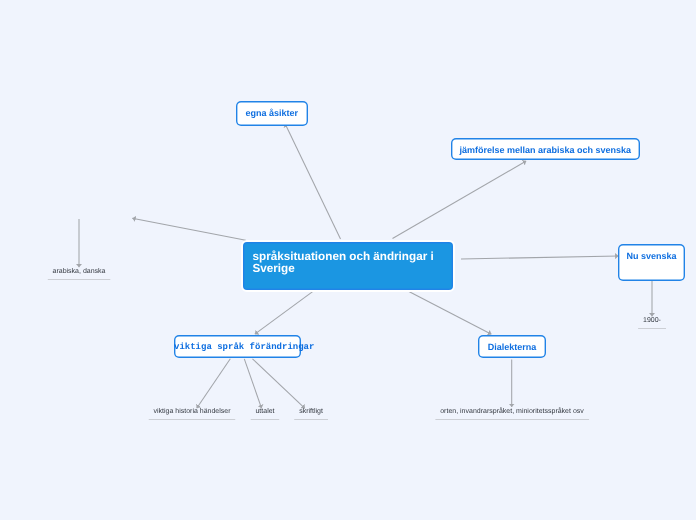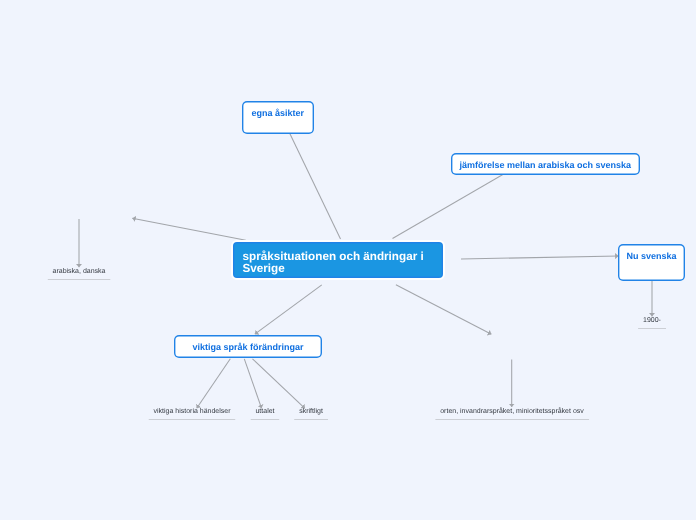--- a/index.html
+++ b/index.html
@@ -42,41 +42,44 @@
       <line x1="395.9" y1="284.8" x2="491.4" y2="334.2"></line>
       <line x1="79" y1="219" x2="79" y2="267.3"></line>
       <line x1="652" y1="268" x2="652" y2="316.4"></line>
       <line x1="230.3" y1="358.8" x2="196.7" y2="408.2"></line>
       <line x1="244.3" y1="358.8" x2="261.6" y2="408.3"></line>
       <line x1="252.5" y1="358.8" x2="304.9" y2="408.3"></line>
       <line x1="511.7" y1="359.4" x2="511.7" y2="407"></line>
     </g>
   </svg>
 
-  <div class="node root" style="left:231px;top:240px;width:214px;height:40px;">
+  <div class="node root" style="left:241px;top:240px;width:214px;height:52px;">
     <span>språksituationen och ändringar i Sverige</span>
   </div>
 
-  <div class="node" style="left:242px;top:100.8px;width:71.7px;height:33px;">
+  <div class="node" style="left:236px;top:100.8px;width:71.7px;height:25px;">
     <span>egna åsikter</span>
   </div>
 
-  <div class="node" style="left:450.7px;top:137.8px;width:188.5px;height:22.4px;margin-top:15px;">
+  <div class="node" style="left:450.7px;top:137.8px;width:188.5px;height:22.4px;">
     <span>jämförelse mellan arabiska och svenska</span>
   </div>
 
 
   <div class="node" style="left:618.1px;top:243.7px;width:67.1px;height:37px;">
     <span>Nu svenska</span>
   </div>
 
-  <div class="node" style="left:173.9px;top:334.8px;width:148px;height:22.5px;">
+  <div class="node" style="left:173.9px;top:334.8px;width:127px;height:22.5px;font-family:Liberation Mono, monospace;">
     <span>viktiga språk förändringar</span>
   </div>
 
+  <div class="node" style="left:477.8px;top:334.8px;width:68.1px;height:22.5px;">
+    <span>Dialekterna</span>
+  </div>
 
   <div class="leaf" style="left:79px;top:267px;">arabiska, danska</div>
 
   <div class="leaf" style="left:652px;top:316px;">1900-</div>
 
   <div class="leaf" style="left:192px;top:407px;">viktiga historia händelser</div>
 
   <div class="leaf" style="left:264.5px;top:407px;">uttalet</div>
 
   <div class="leaf" style="left:311px;top:407px;">skriftligt</div>

